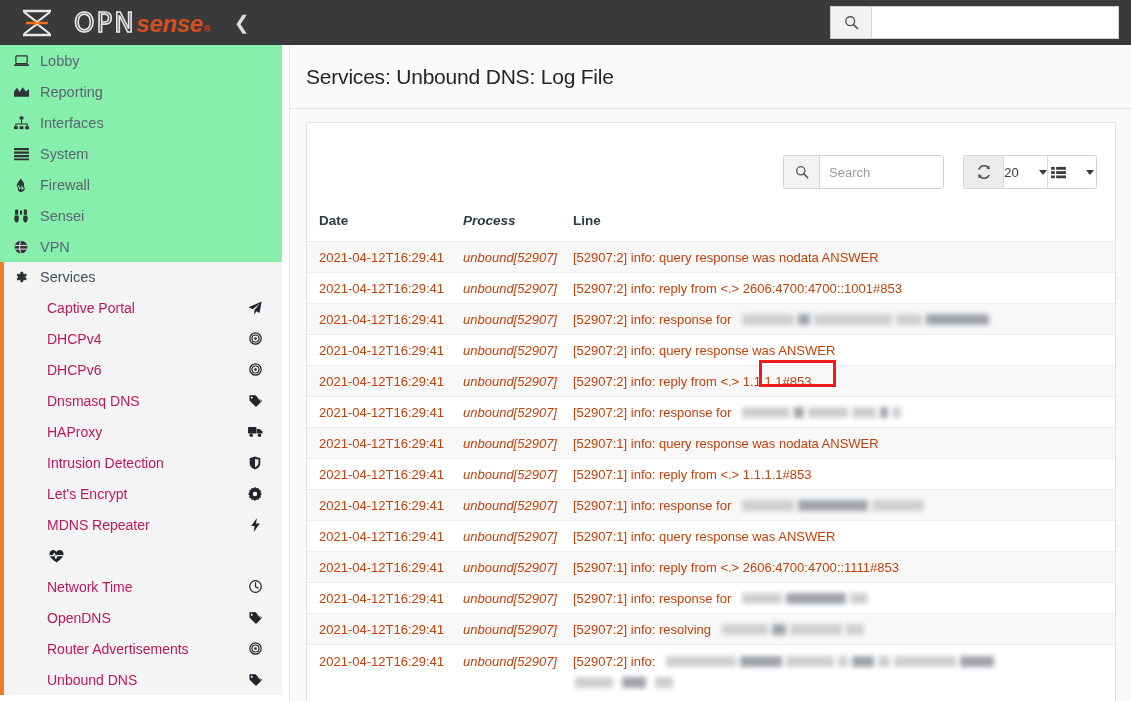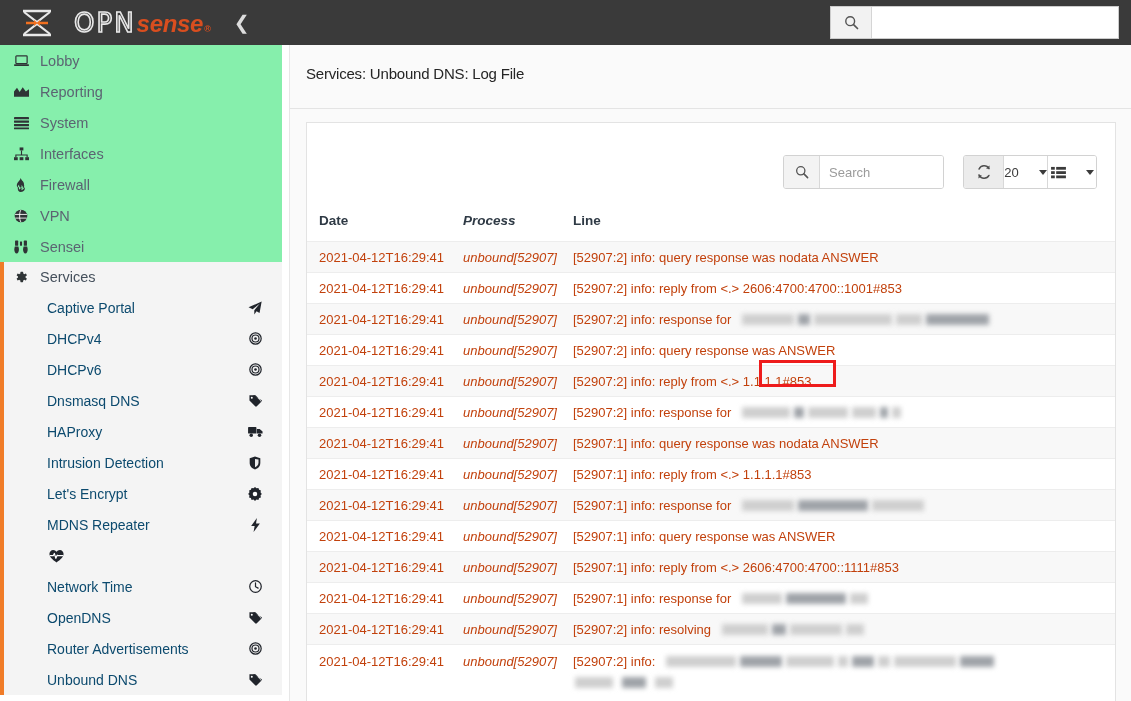--- a/index.html
+++ b/index.html
@@ -84,21 +84,21 @@
   #services-group {
     background: #f4f4f4;
     border-left: 4px solid #f07c28;
   }
   #services-group .nav-item.parent {
     height: 30px; color: #45505c; padding-left: 10px;
   }
   .sub-item {
     height: 31px; display: flex; align-items: center;
     padding-left: 43px; padding-right: 26px;
-    color: #0c4a6e; font-size: 14px; cursor: pointer;
+    color: #be185d; font-size: 14px; cursor: pointer;
     position: relative;
   }
   .sub-item .sub-label { flex: 1; white-space: nowrap; }
   .sub-item .sub-icon {
     width: 18px; flex: none; display: flex;
     align-items: center; justify-content: center;
     color: #20242b;
   }
 
   
@@ -118,21 +118,21 @@
 
   
   #main {
     position: absolute; top: 45px; left: 290px;
     width: 841px; height: 656px;
     background: #fafafa;
     overflow: hidden;
   }
   #page-title {
     position: absolute; top: 20px; left: 16px;
-    font-size: 15px; color: #252525;
+    font-size: 21px; color: #252525;
     font-family: "Liberation Sans", sans-serif;
     letter-spacing: -0.2px;
   }
   #title-rule {
     position: absolute; top: 63px; left: 0;
     width: 841px; height: 1px; background: #e4e4e4;
   }
   #card {
     position: absolute; top: 77px; left: 16px;
     width: 810px; height: 579px;
@@ -270,69 +270,69 @@
         <span class="ni-icon">
           <svg width="15" height="14" viewBox="0 0 16 14" fill="#2f3436">
             <path d="M0 12 L0 6.5 L3.2 2.5 L6 7 L9.3 1.8 L12.6 6.5 L16 4 L16 12 Z"></path>
           </svg>
         </span>
         <span class="ni-label">Reporting</span>
       </div>
       <div class="nav-item">
         <span class="ni-icon">
           <svg width="15" height="14" viewBox="0 0 16 14" fill="#2f3436">
-            <rect x="0" y="0.6" width="16" height="2.4" rx="0.4"></rect>
-            <rect x="0" y="4.3" width="16" height="2.4" rx="0.4"></rect>
-            <rect x="0" y="8" width="16" height="2.4" rx="0.4"></rect>
-            <rect x="0" y="11.7" width="16" height="2" rx="0.4"></rect>
-          </svg>
-        </span>
-        <span class="ni-label">System</span>
-      </div>
-      <div class="nav-item">
-        <span class="ni-icon">
-          <svg width="15" height="14" viewBox="0 0 16 14" fill="#2f3436">
             <rect x="6" y="0" width="4" height="3.2"></rect>
             <rect x="0" y="10.4" width="4" height="3.2"></rect>
             <rect x="6" y="10.4" width="4" height="3.2"></rect>
             <rect x="12" y="10.4" width="4" height="3.2"></rect>
             <path d="M8 3.2 v3.2 M2 10.4 v-2.4 h12 v2.4 M8 6.4 v1.6" stroke="#2f3436" stroke-width="1.2" fill="none"></path>
           </svg>
         </span>
         <span class="ni-label">Interfaces</span>
       </div>
       <div class="nav-item">
         <span class="ni-icon">
+          <svg width="15" height="14" viewBox="0 0 16 14" fill="#2f3436">
+            <rect x="0" y="0.6" width="16" height="2.4" rx="0.4"></rect>
+            <rect x="0" y="4.3" width="16" height="2.4" rx="0.4"></rect>
+            <rect x="0" y="8" width="16" height="2.4" rx="0.4"></rect>
+            <rect x="0" y="11.7" width="16" height="2" rx="0.4"></rect>
+          </svg>
+        </span>
+        <span class="ni-label">System</span>
+      </div>
+      <div class="nav-item">
+        <span class="ni-icon">
           <svg width="13" height="14" viewBox="0 0 14 16" fill="#2f3436">
             <path d="M7 0C7 3 4.4 3.5 3.2 6.2 2.3 8.2 2.9 10 4 11.2c-.3-1.5.2-3 1.4-3.9-.3 2 .6 3.1 1.8 3.9 1-.7 1.3-2 .9-3.3 1.4 1.1 2 2.9 1.5 4.5 1.4-1.2 2-3.2 1.4-5.1C11.2 4.4 8.7 3.4 7 0z"></path>
             <path d="M7 16c2.8 0 5-1.8 5-4.1 0-.6-.1-1.1-.3-1.6-.5 1.9-2 3.3-3.8 3.6.7-1 .6-2.3-.2-3.2-.3 1.3-1.3 2.3-2.6 2.6.5-1.1.2-2.4-.7-3.2-.3.6-.5 1.3-.5 2C3.9 14.4 5.2 16 7 16z"></path>
           </svg>
         </span>
         <span class="ni-label">Firewall</span>
-      </div>
-      <div class="nav-item">
-        <span class="ni-icon">
-          <svg width="14" height="14" viewBox="0 0 16 16" fill="#2f3436">
-            <circle cx="8" cy="8" r="7.2"></circle>
-            <path d="M8 1c-2.1 2.2-2.1 11.8 0 14M1.2 6.2h13.6M1.4 10.4h13.2" stroke="#ffffff" stroke-width="1" fill="none"></path>
-          </svg>
-        </span>
-        <span class="ni-label">VPN</span>
       </div>
       <div class="nav-item">
         <span class="ni-icon">
           <svg width="14" height="14" viewBox="0 0 16 16" fill="#2f3436">
             <rect x="1.2" y="0.6" width="3.6" height="6" rx="0.7"></rect>
             <rect x="11.2" y="0.6" width="3.6" height="6" rx="0.7"></rect>
             <rect x="6.8" y="1.6" width="2.4" height="5" rx="0.5"></rect>
             <path d="M1 7.4 C-0.4 11 0.6 15.4 3 15.4 5.4 15.4 6.4 11 5 7.4Z"></path>
             <path d="M15 7.4 C16.4 11 15.4 15.4 13 15.4 10.6 15.4 9.6 11 11 7.4Z"></path>
           </svg>
         </span>
         <span class="ni-label">Sensei</span>
+      </div>
+      <div class="nav-item">
+        <span class="ni-icon">
+          <svg width="14" height="14" viewBox="0 0 16 16" fill="#2f3436">
+            <circle cx="8" cy="8" r="7.2"></circle>
+            <path d="M8 1c-2.1 2.2-2.1 11.8 0 14M1.2 6.2h13.6M1.4 10.4h13.2" stroke="#ffffff" stroke-width="1" fill="none"></path>
+          </svg>
+        </span>
+        <span class="ni-label">VPN</span>
       </div>
     </div>
   <div id="services-group">
     <div class="nav-item parent">
       <span class="ni-icon">
         <svg width="14" height="14" viewBox="0 0 16 16" fill="#2f3436">
             <path d="M8 5.2a2.8 2.8 0 100 5.6 2.8 2.8 0 000-5.6zm0 4.2a1.4 1.4 0 110-2.8 1.4 1.4 0 010 2.8z"></path>
             <path d="M14.3 9.4l-1.1-.6c.1-.5.1-1.1 0-1.6l1.1-.6c.3-.2.4-.5.3-.8l-.8-1.4c-.2-.3-.5-.4-.8-.2l-1.1.6c-.4-.3-.9-.6-1.4-.8V2.7c0-.3-.3-.6-.6-.6H7.9c-.3 0-.6.3-.6.6V4c-.5.2-1 .5-1.4.8l-1.1-.6c-.3-.2-.6-.1-.8.2l-.8 1.4c-.2.3-.1.6.2.8l1.1.6c-.1.5-.1 1.1 0 1.6l-1.1.6c-.3.2-.4.5-.2.8l.8 1.4c.2.3.5.4.8.2l1.1-.6c.4.3.9.6 1.4.8v1.3c0 .3.3.6.6.6h1.9c.3 0 .6-.3.6-.6V12c.5-.2 1-.5 1.4-.8l1.1.6c.3.2.6.1.8-.2l.8-1.4c.2-.3.1-.6-.2-.8z"></path>
           </svg>
       </span>

